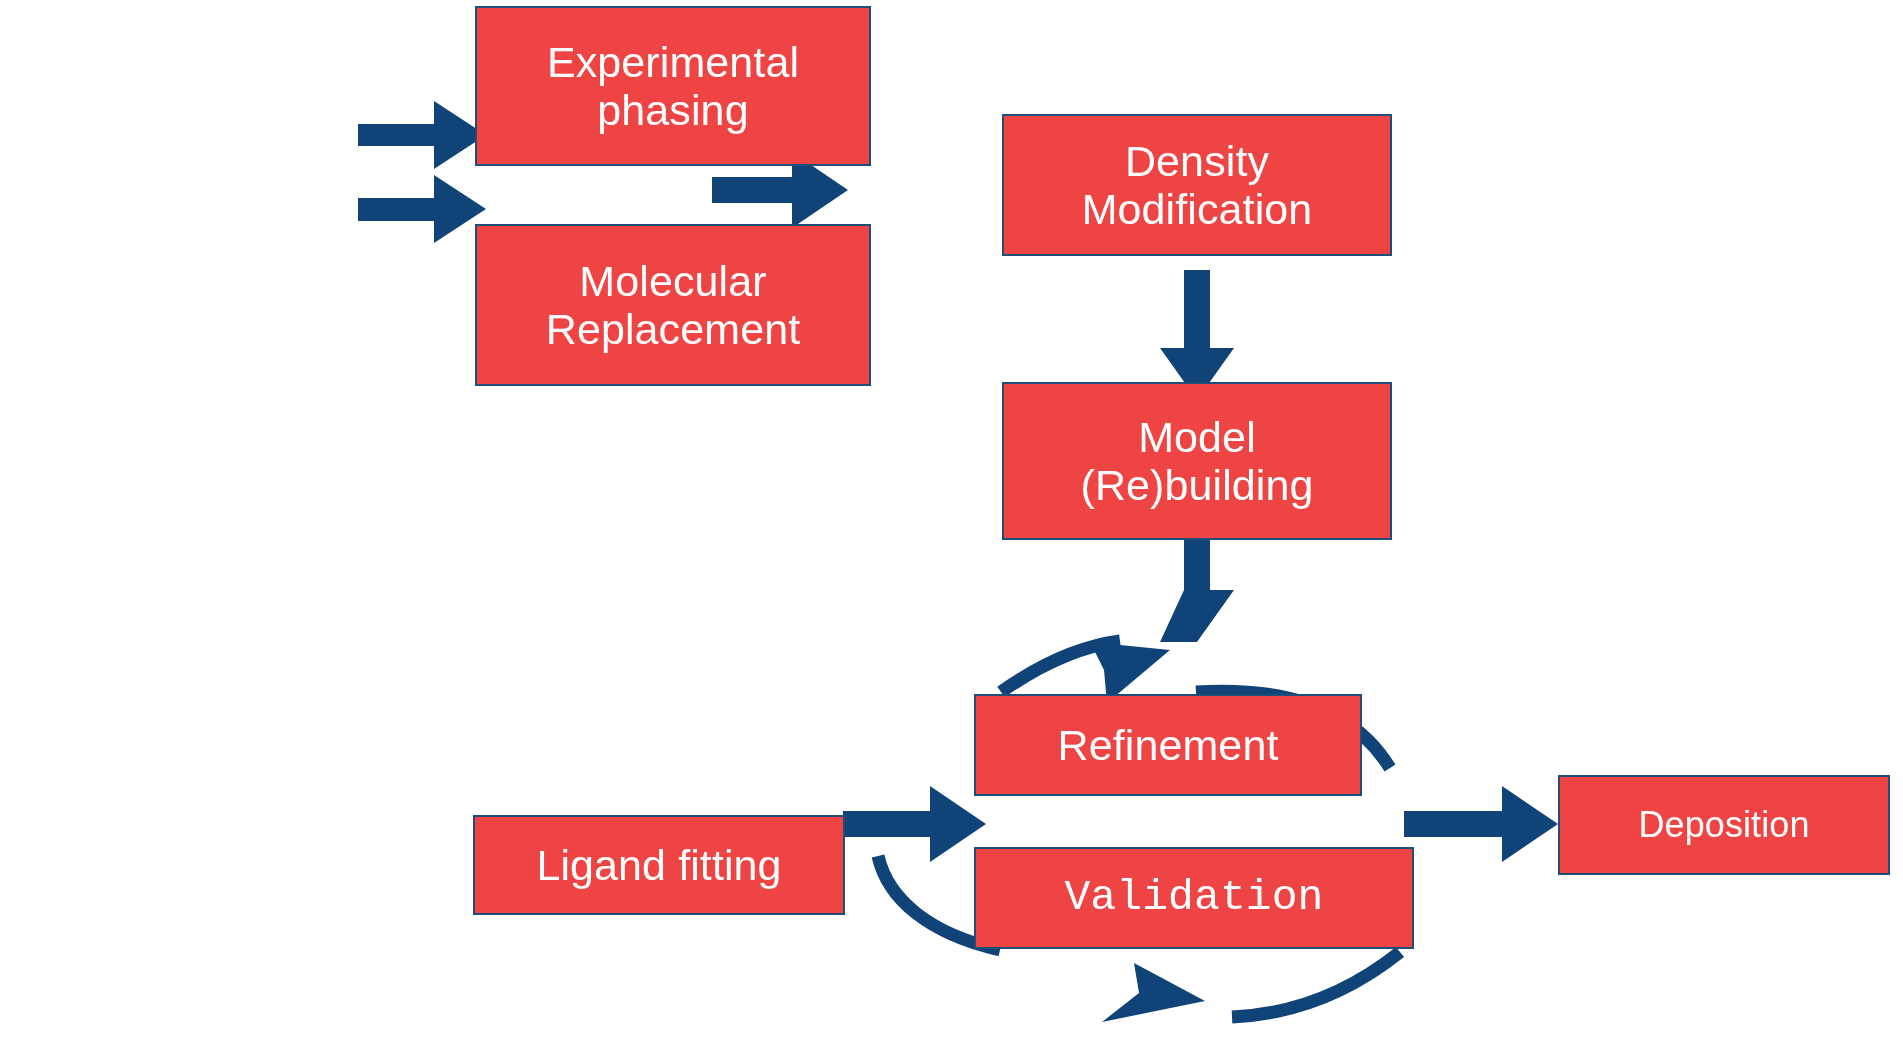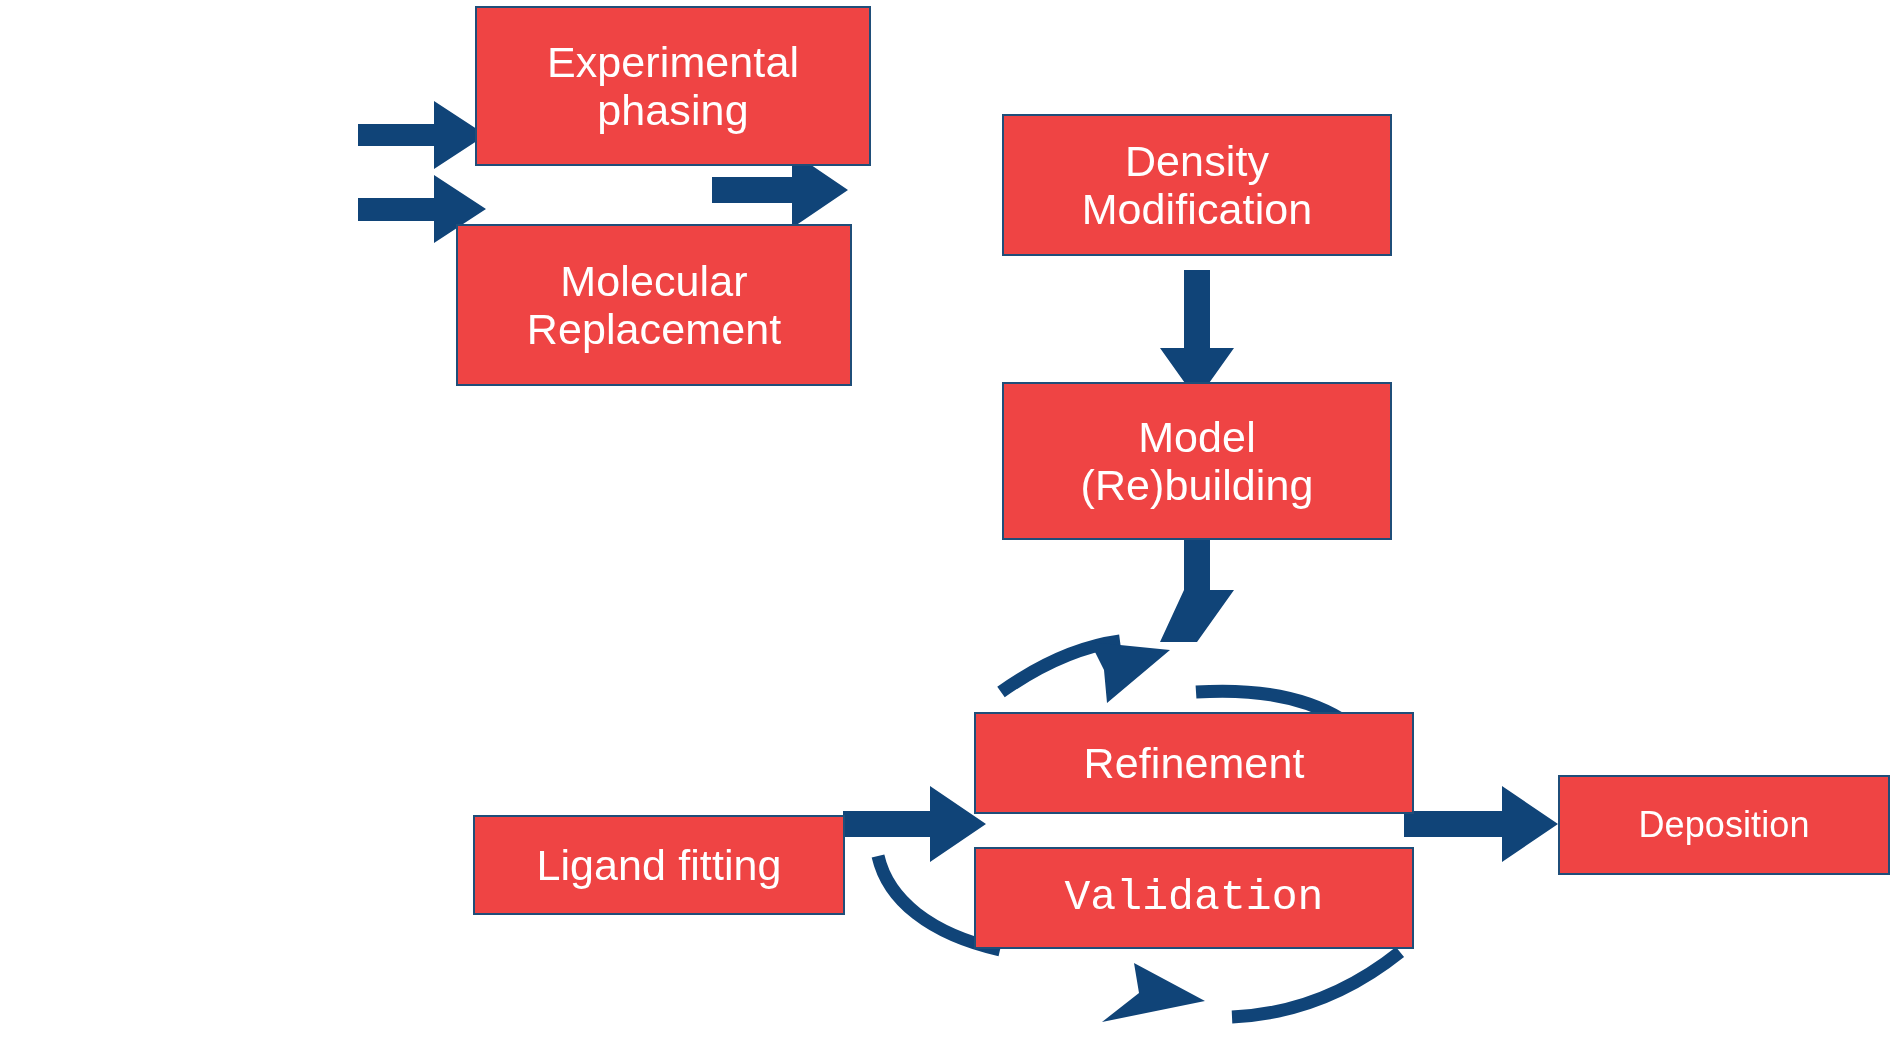--- a/index.html
+++ b/index.html
@@ -40,24 +40,24 @@
     left: 0;
     top: 0;
     width: 1903px;
     height: 1043px;
     z-index: 1;
     pointer-events: none;
   }
   
   #node-data-quality      { left: 12px;   top: 110px; width: 348px; height: 156px; font-size: 43px; }
   #node-experimental      { left: 475px;  top: 6px;   width: 396px; height: 160px; font-size: 43px; }
-  #node-molecular         { left: 456px;  top: 224px; width: 396px; height: 162px; font-size: 43px; }
+  #node-molecular         { left: 475px;  top: 224px; width: 396px; height: 162px; font-size: 43px; }
   #node-density           { left: 1002px; top: 114px; width: 390px; height: 142px; font-size: 43px; }
   #node-model             { left: 1002px; top: 382px; width: 390px; height: 158px; font-size: 43px; }
-  #node-refinement        { left: 974px;  top: 712px; width: 440px; height: 102px; font-size: 43px; }
+  #node-refinement        { left: 974px;  top: 694px; width: 388px; height: 102px; font-size: 43px; }
   #node-validation        { left: 974px;  top: 847px; width: 440px; height: 102px; font-size: 43px; font-family: Liberation Mono, monospace; }
   #node-ligand            { left: 473px;  top: 775px; width: 372px; height: 100px; font-size: 43px; margin-top: 40px; }
   #node-deposition        { left: 1558px; top: 775px; width: 332px; height: 100px; font-size: 36px; }
 </style>
 </head>
 <body>
 
 <div id="canvas">
 
   <svg class="svg-layer" viewBox="0 0 1903 1043" width="1903" height="1043" xmlns="http://www.w3.org/2000/svg">

